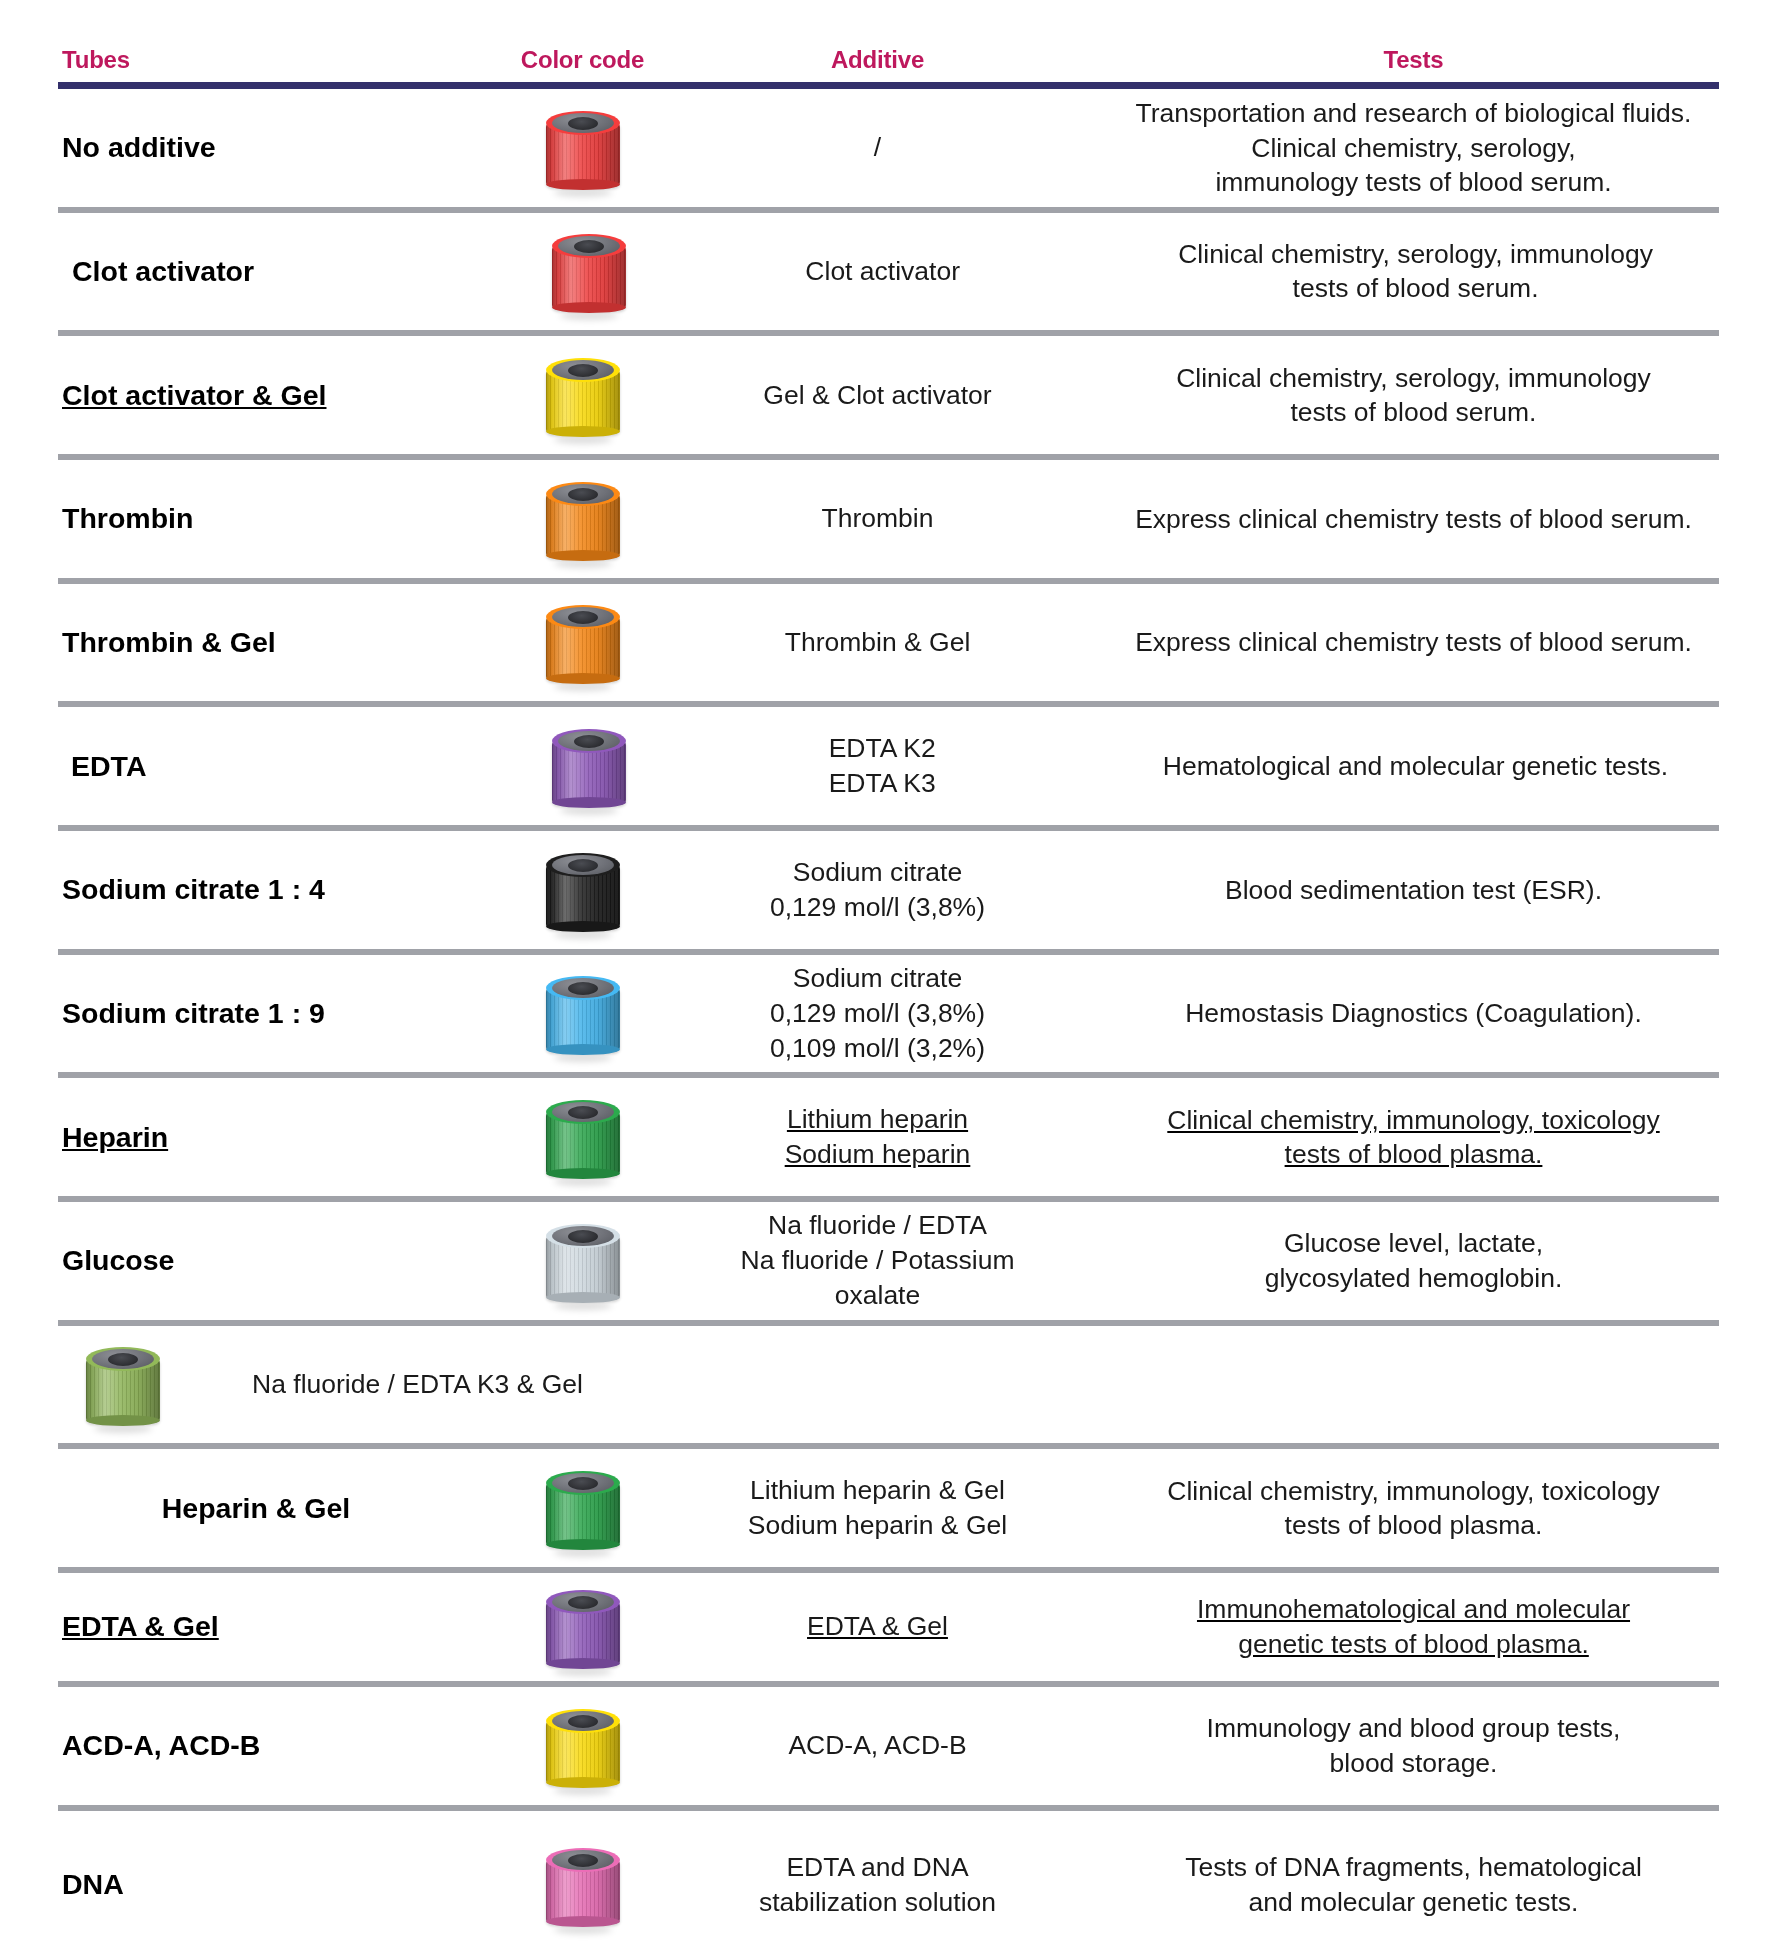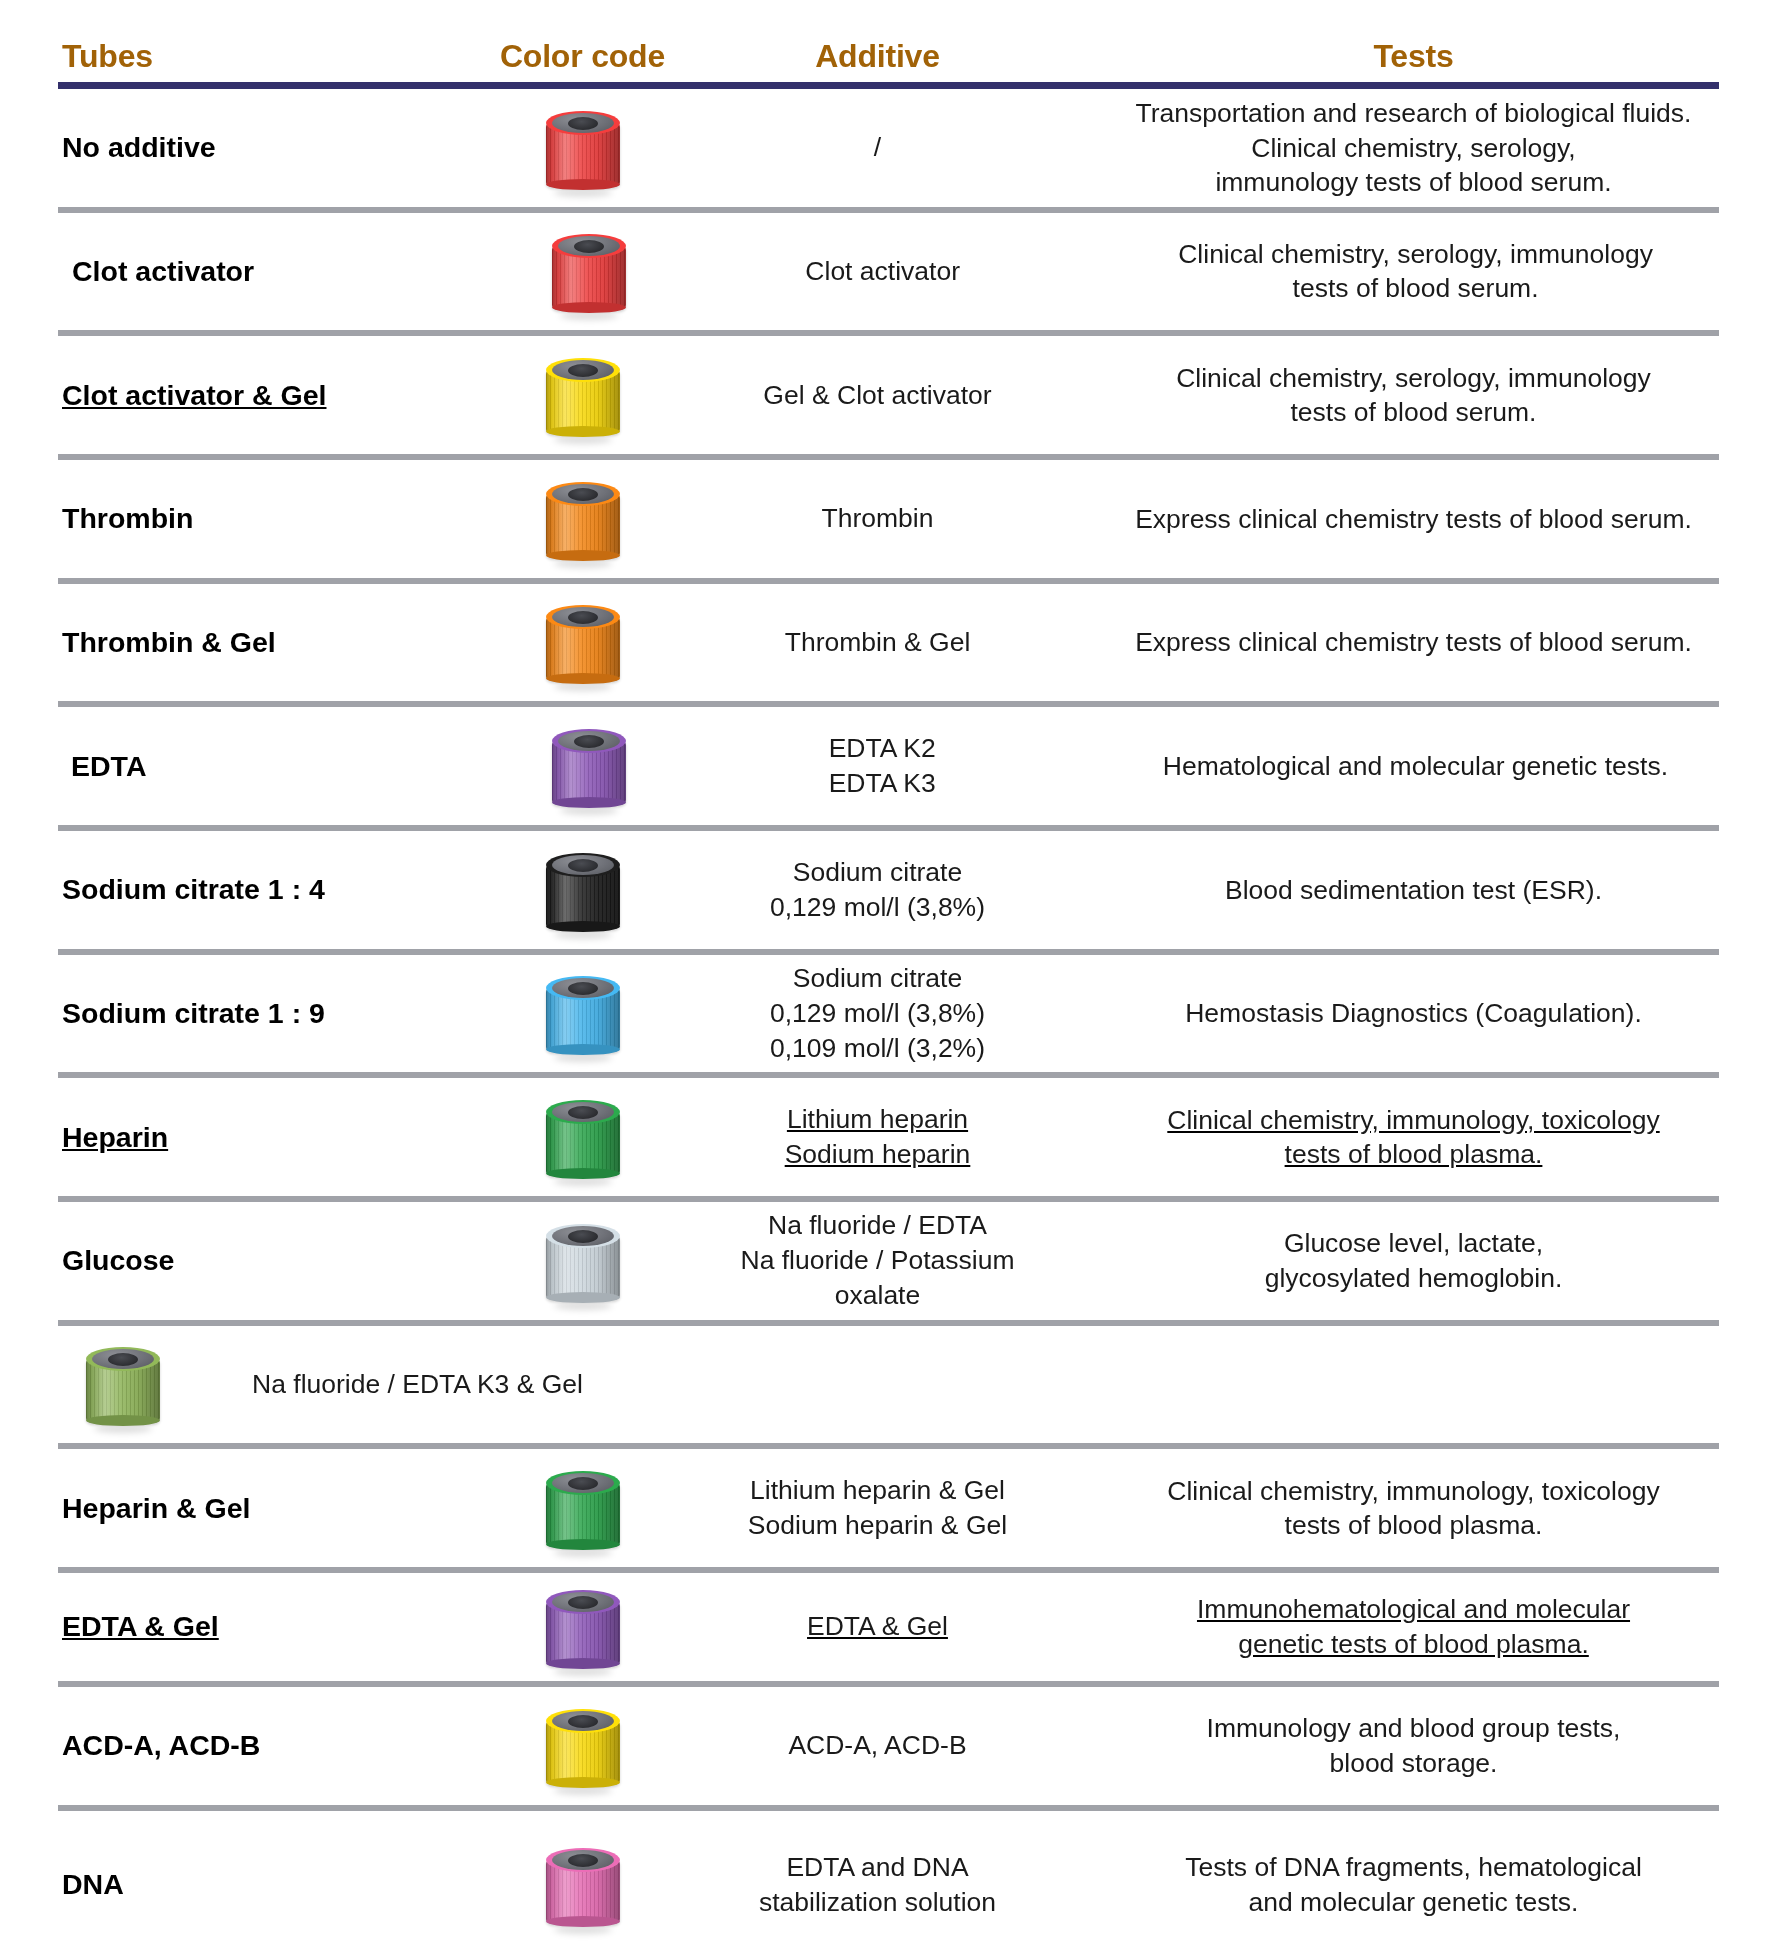--- a/index.html
+++ b/index.html
@@ -20,23 +20,23 @@
   }
 
   
   .header-row {
     display: flex;
     align-items: flex-end;
     height: 72px;
     padding-top: 14px;
   }
   .header-cell {
-    color: #a16207;
+    color: #be185d;
     font-weight: bold;
-    font-size: 32px;
+    font-size: 24px;
     letter-spacing: -0.2px;
     line-height: 1;
     margin-top: 41px;
   }
   .col-tubes   { width: 460px; padding-left: 62px; text-align: left; }
   .col-color   { width: 245px; text-align: center; }
   .col-add     { width: 345px; text-align: center; }
   .col-tests   { width: 727px; text-align: center; }
 
   .header-rule {
@@ -356,21 +356,21 @@
             <div class="cap-bottom"></div>
             <div class="cap-rim"></div>
             <div class="cap-inner"></div>
             <div class="cap-hole"></div>
           </div>
         </div>
         <div class="cell-add">Na fluoride / EDTA K3 &amp; Gel</div>
       </div>
       <div class="row-sep"></div>
       <div class="row" style="height: 117.667px;">
-        <div class="cell-tubes" style="white-space: pre-line;">Heparin &amp; Gel</div>
+        <div class="cell-tubes" style="white-space: pre-line; text-align: center;">Heparin &amp; Gel</div>
         <div class="cell-color">
           <div class="cap" style="--c: #2aa34a;">
             <div class="cap-shadow"></div>
             <div class="cap-body"></div>
             <div class="cap-bottom"></div>
             <div class="cap-rim"></div>
             <div class="cap-inner"></div>
             <div class="cap-hole"></div>
           </div>
         </div>

